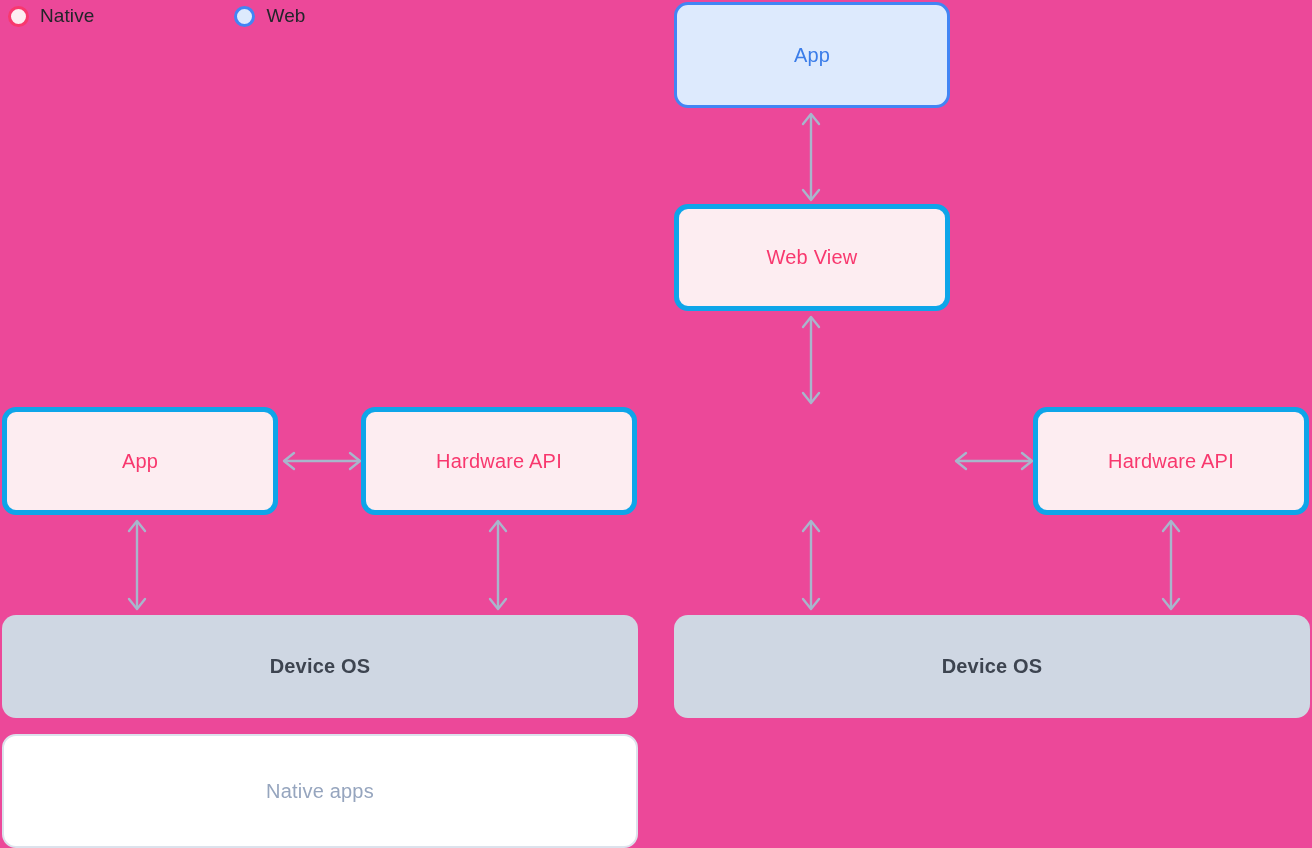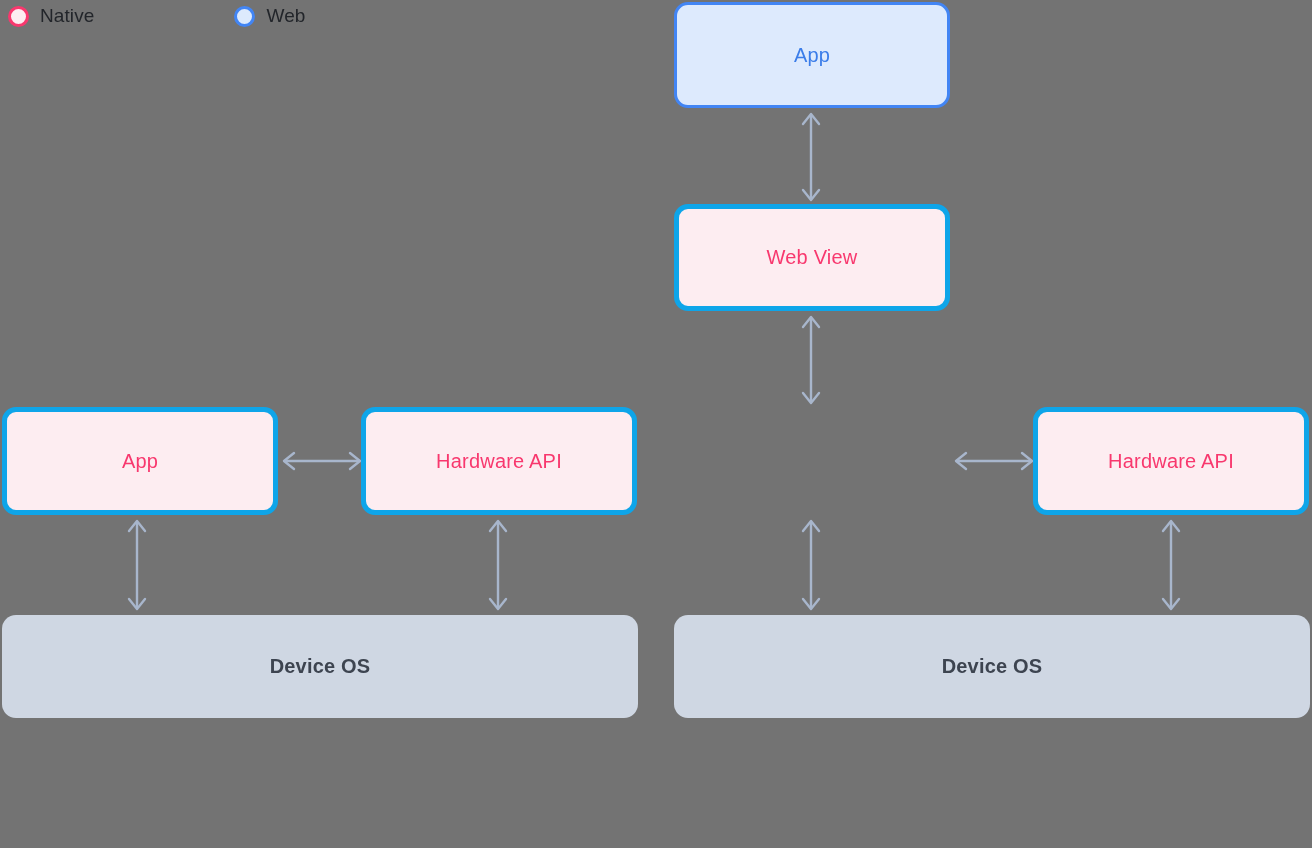--- a/index.html
+++ b/index.html
@@ -11,21 +11,21 @@
   body {
     font-family: "Liberation Sans", sans-serif;
     -webkit-font-smoothing: antialiased;
   }
 
   #canvas {
     position: relative;
     width: 1312px;
     height: 848px;
     overflow: hidden;
-    background: #737373;
+    background: #ec4899;
   }
 
   
   .legend {
     position: absolute;
     left: 0;
     top: 0;
     height: 32px;
     display: flex;
     align-items: center;
@@ -219,14 +219,17 @@
         <polyline points="8,14 16,4 24,14"></polyline>
         <polyline points="8,82 16,92 24,82"></polyline>
       </g>
     </svg>
   </div>
 
   <div class="node os" style="left:2px; top:615px; width:636px; height:103px;">
     <span>Device OS</span>
   </div>
 
+  <div class="node ghost" style="left:2px; top:734px; width:636px; height:114px;">
+    <span>Native apps</span>
+  </div>
 
 </div>
 
 </body></html>

